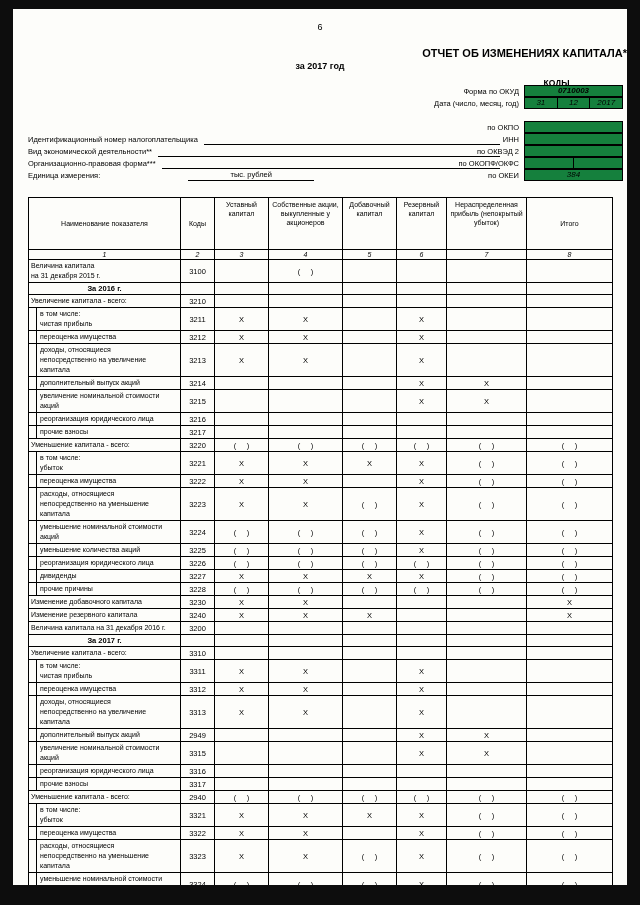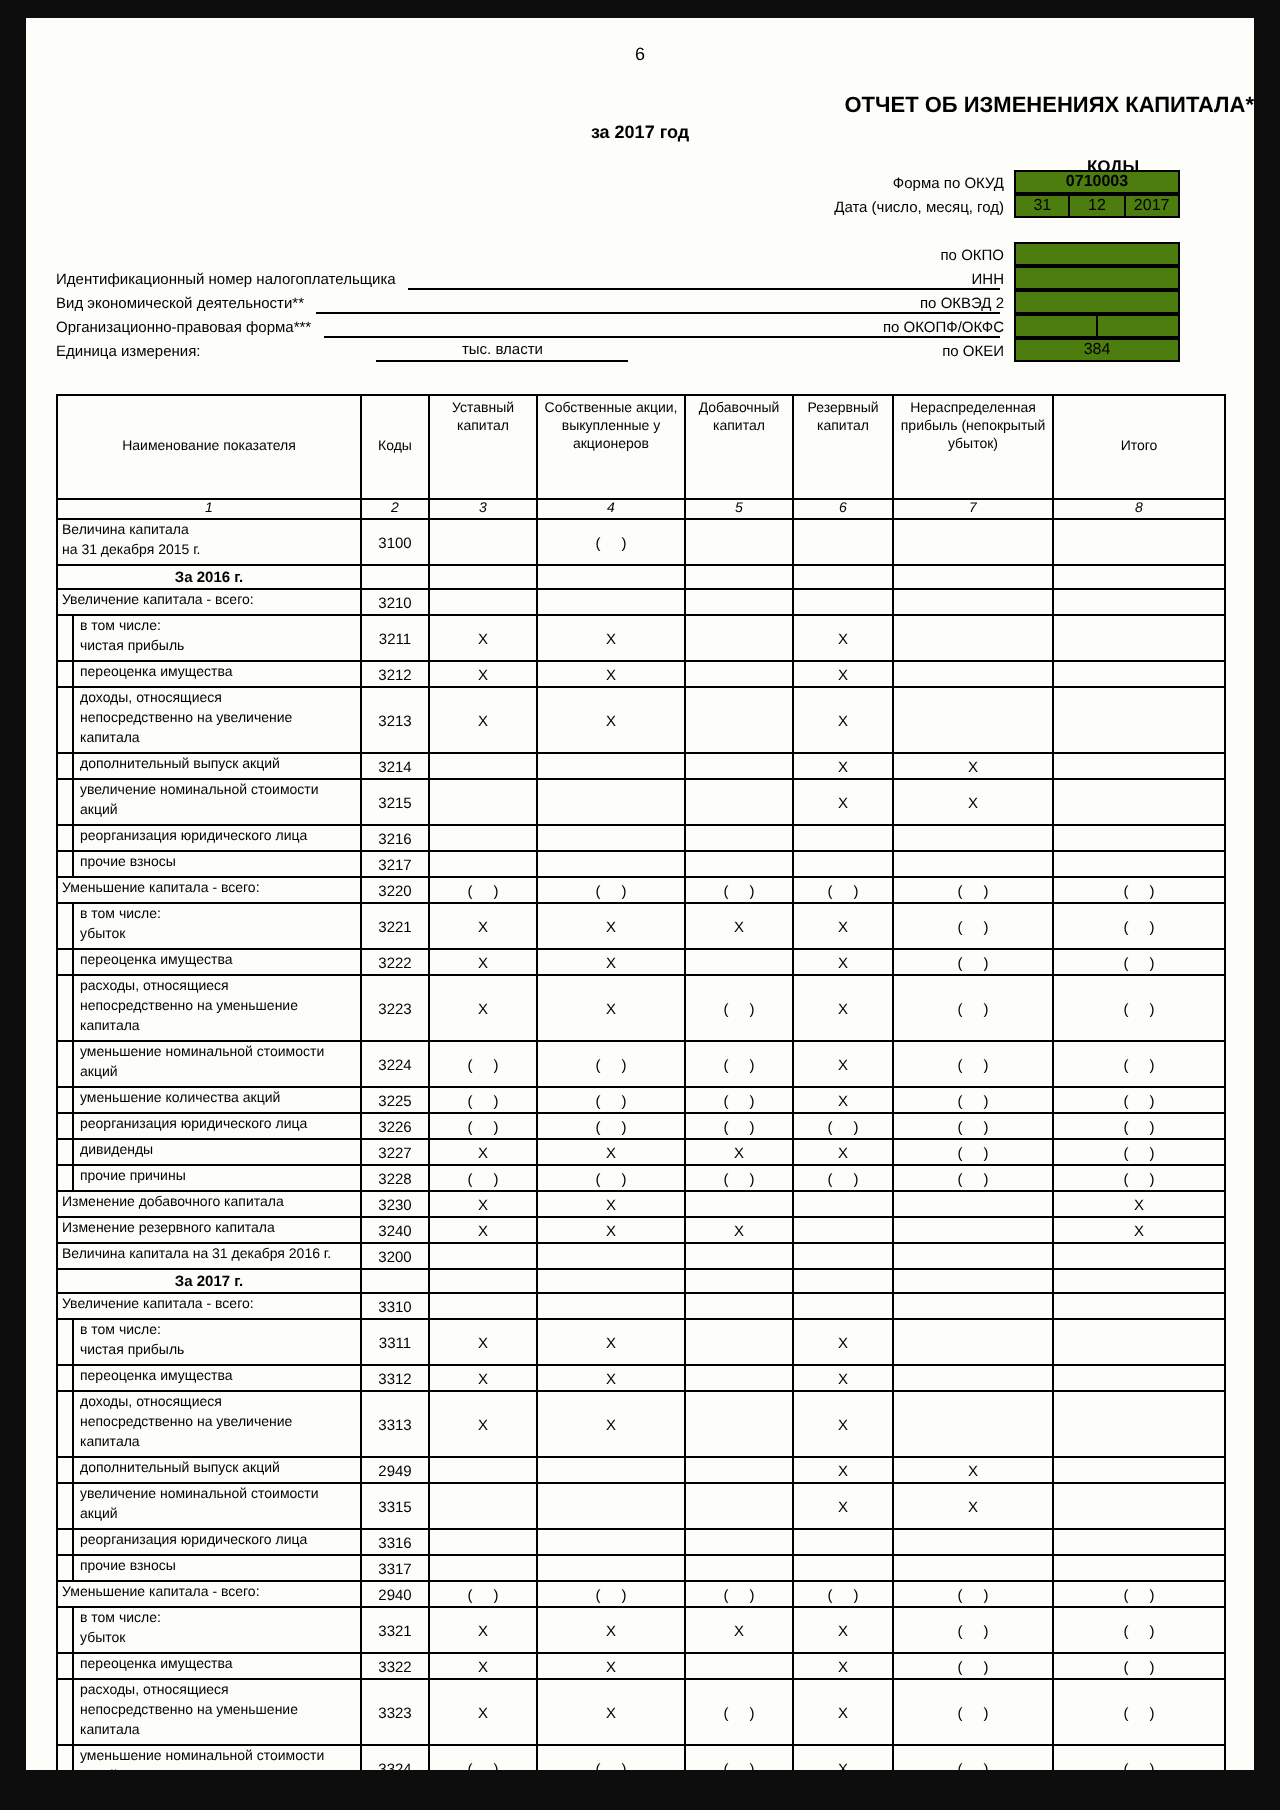--- a/index.html
+++ b/index.html
@@ -5,23 +5,23 @@
   * { margin:0; padding:0; box-sizing:border-box; }
   html,body { width:640px; height:905px; }
   body { background:#0d0d0d; position:relative; font-family:"Liberation Sans", sans-serif; color:#000; }
   .page { position:absolute; left:13px; top:9px; width:614px; height:876px; background:#fdfdfa; overflow:hidden; }
 
   .page-num { position:absolute; top:13px; left:0; width:100%; text-align:center; font-size:9px; }
   .title { position:absolute; top:38px; left:0; width:100%; text-align:right; font-weight:bold; font-size:11px; }
   .subtitle { position:absolute; top:52px; left:0; width:100%; text-align:center; font-weight:bold; font-size:9px; }
   .kody { position:absolute; top:69px; left:494px; width:99px; text-align:center; font-weight:bold; font-size:8.5px; }
 
-  .code-row { position:absolute; right:37px; height:12px; display:flex; align-items:center; }
+  .code-row { position:absolute; right:4px; height:12px; display:flex; align-items:center; }
   .code-label { font-size:7.5px; margin-right:5px; white-space:nowrap; }
-  .code-box { width:83px; height:12px; border:1px solid #000; display:flex; background:#4d7c0f; }
+  .code-box { width:99px; height:12px; border:1px solid #000; display:flex; background:#15803d;font-style:italic; }
   .code-cell { flex:1; text-align:center; font-size:8px; line-height:10px; border-left:1px solid #000; }
   .code-cell:first-child { border-left:none; }
   .bold { font-weight:bold; }
 
   .org-row { position:absolute; left:15px; width:472px; height:12px; display:flex; align-items:flex-end; font-size:7.5px; }
   .org-label { white-space:nowrap; line-height:11px; }
   .org-line { flex:1; margin-left:6px; height:11px; line-height:10px; border-bottom:1px solid #000; text-align:center; }
   .org-line.fixed { flex:none; width:126px; margin-left:88px; }
 
   .section-title { position:absolute; top:175px; left:0; width:100%; text-align:center; font-weight:bold; font-size:9px; }
@@ -103,21 +103,21 @@
   <div class="org-row" style="top:136px">
     <span class="org-label">Вид экономической деятельности**</span>
     <span class="org-line"></span>
   </div>
   <div class="org-row" style="top:148px">
     <span class="org-label">Организационно-правовая форма***</span>
     <span class="org-line"></span>
   </div>
   <div class="org-row" style="top:160px">
     <span class="org-label">Единица измерения:</span>
-    <span class="org-line fixed">тыс. власти</span>
+    <span class="org-line fixed">тыс. рублей</span>
   </div>
 
 
   <table>
     <colgroup>
       <col style="width:152px">
         <col style="width:34px">
         <col style="width:54px">
         <col style="width:74px">
       <col style="width:54px">

